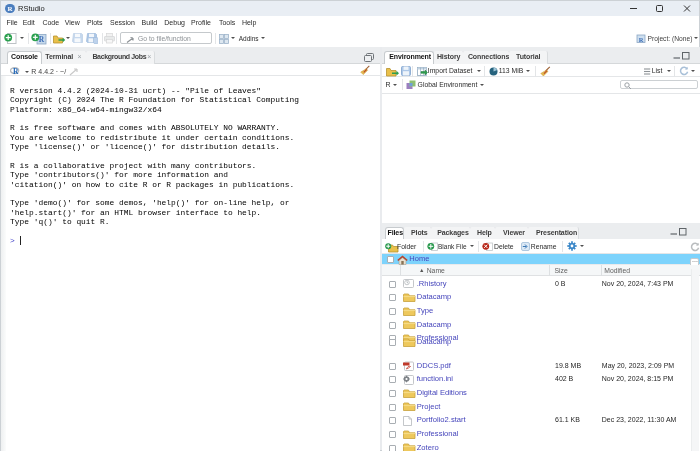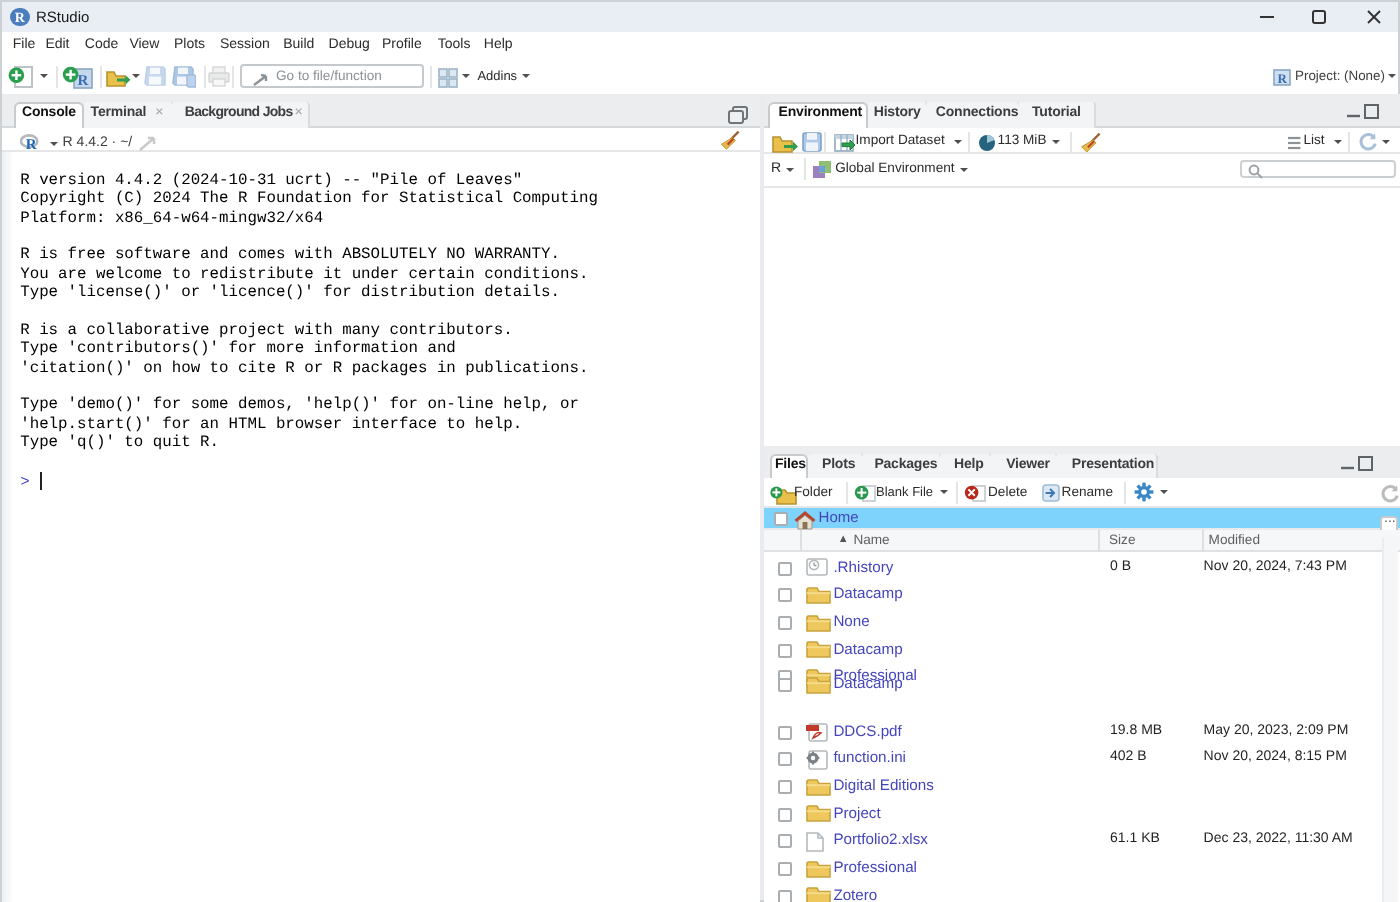--- a/index.html
+++ b/index.html
@@ -413,21 +413,21 @@
           <span class="nm">Datacamp</span>
         </div>
       <div class="frow" style="top:81.04px">
           <span class="cb"></span>
           <span class="ficon">
             <svg width="13" height="9">
               <path d="M0.5,1.5 L0.5,8.5 L12,8.5 L12,2.8 L6.5,2.8 L5.5,1 L1,1 Z" fill="#eec85c" stroke="#c8a23c" stroke-width="0.8"></path>
               <path d="M0.5,3.6 L12,3.6" stroke="#f5dc8a" stroke-width="1"></path>
             </svg>
           </span>
-          <span class="nm">None</span>
+          <span class="nm">Type</span>
         </div>
       <div class="frow" style="top:94.71px">
           <span class="cb"></span>
           <span class="ficon">
             <svg width="13" height="9">
               <path d="M0.5,1.5 L0.5,8.5 L12,8.5 L12,2.8 L6.5,2.8 L5.5,1 L1,1 Z" fill="#eec85c" stroke="#c8a23c" stroke-width="0.8"></path>
               <path d="M0.5,3.6 L12,3.6" stroke="#f5dc8a" stroke-width="1"></path>
             </svg>
           </span>
           <span class="nm">Datacamp</span>
@@ -503,21 +503,21 @@
           <span class="nm">Project</span>
         </div>
       <div class="frow" style="top:190.40px">
           <span class="cb"></span>
           <span class="ficon">
             <svg width="9" height="10">
               <path d="M0.5,0.5 L6,0.5 L8.5,3 L8.5,9.5 L0.5,9.5 Z" fill="#fff" stroke="#b5b9bc" stroke-width="0.8"></path>
               <path d="M6,0.5 L6,3 L8.5,3" fill="none" stroke="#b5b9bc" stroke-width="0.8"></path>
             </svg>
           </span>
-          <span class="nm">Portfolio2.xlsx</span>
+          <span class="nm">Portfolio2.start</span>
           <span class="sz">61.1 KB</span>
           <span class="dt">Dec 23, 2022, 11:30 AM</span>
         </div>
       <div class="frow" style="top:204.07px">
           <span class="cb"></span>
           <span class="ficon">
             <svg width="13" height="9">
               <path d="M0.5,1.5 L0.5,8.5 L12,8.5 L12,2.8 L6.5,2.8 L5.5,1 L1,1 Z" fill="#eec85c" stroke="#c8a23c" stroke-width="0.8"></path>
               <path d="M0.5,3.6 L12,3.6" stroke="#f5dc8a" stroke-width="1"></path>
             </svg>

